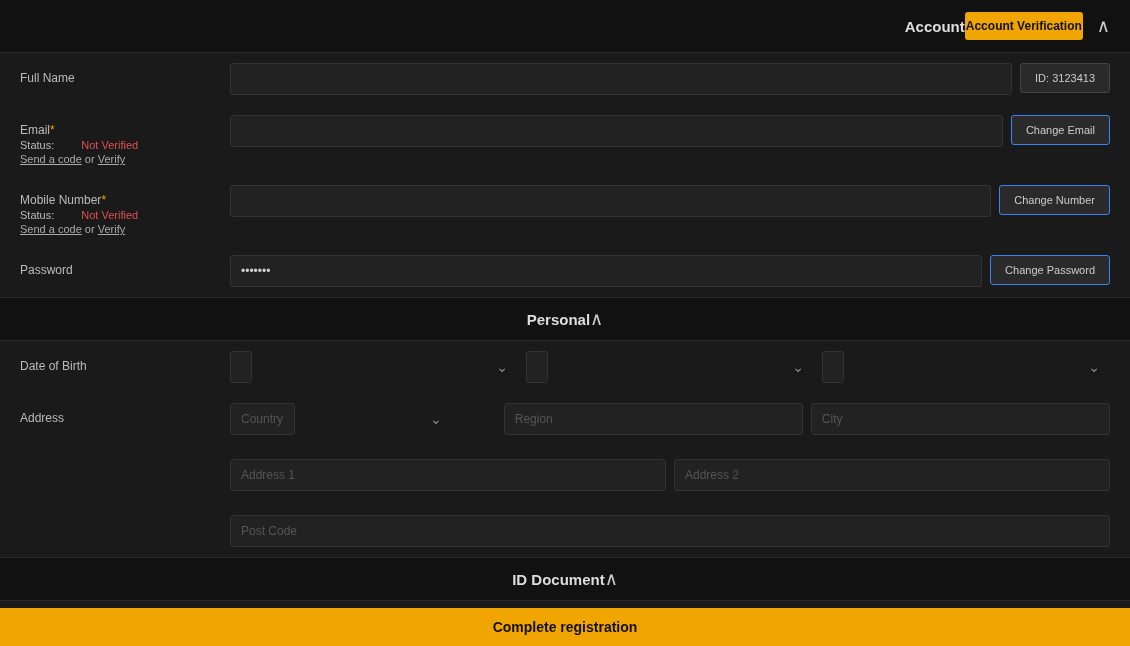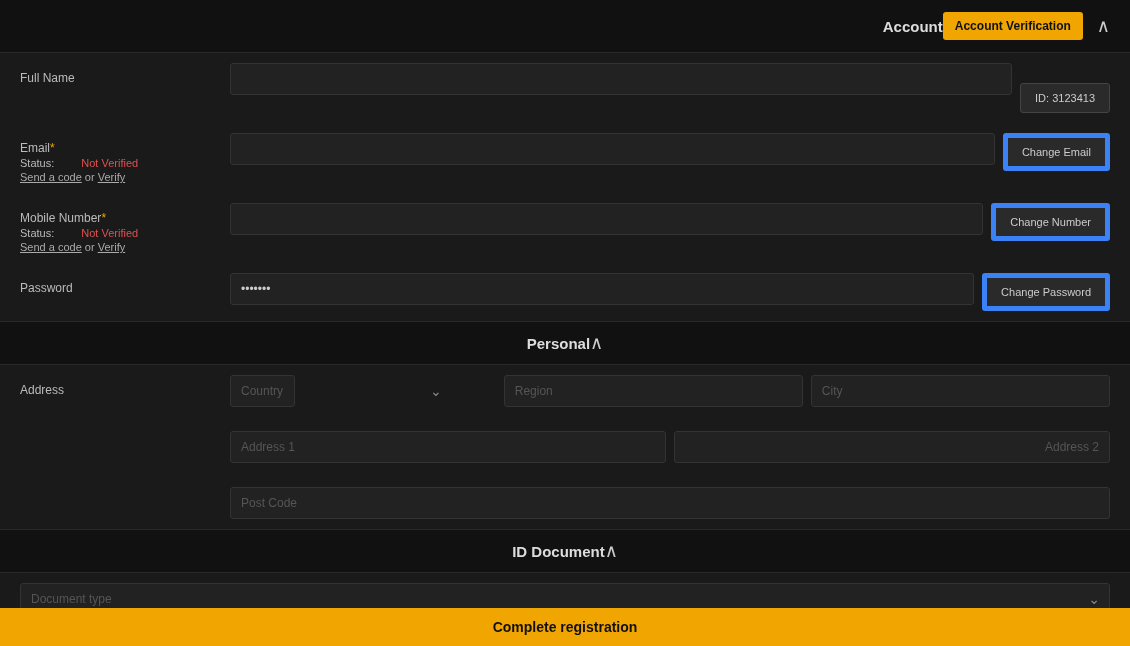--- a/index.html
+++ b/index.html
@@ -90,21 +90,21 @@
     }
     .account-header-right {
       display: flex;
       align-items: center;
       gap: 14px;
     }
     .btn-account-verification {
       background: #f0a500;
       color: #111;
       border: none;
-      padding: 7px 12px;
+      padding: 7px 1px;
       font-size: 12px;
       font-weight: bold;
       cursor: pointer;
       border-radius: 3px;
     }
 
     
     .form-section {
       padding: 0 20px;
       background: #1a1a1a;
@@ -165,38 +165,37 @@
     .input-field::placeholder {
       color: #555;
     }
     .input-full {
       flex: 1;
       width: 100%;
     }
 
     .btn-action {
       background: #2a2a2a;
-      border: 5px solid #3b82f6;
+      border: 1px solid #3b82f6;
       color: #ccc;
       padding: 8px 14px;
       font-size: 11px;
       cursor: pointer;
       border-radius: 3px;
       white-space: nowrap;
     }
     .btn-id {
       background: #2a2a2a;
       border: 1px solid #444;
       color: #ccc;
       padding: 8px 14px;
       font-size: 11px;
       cursor: pointer;
       border-radius: 3px;
       white-space: nowrap;
-      margin-top: 20px;
     }
 
     
     .personal-section {
       background: #1a1a1a;
       padding: 0 20px;
     }
 
     
     .dob-selects {
@@ -365,38 +364,58 @@
 
   <div class="section-gap"></div>
 
   <div class="section-header">
     <span class="section-title">Personal</span>
     <span class="chevron-icon">∧</span>
   </div>
 
   <div class="personal-section">
 
+    <div class="form-row">
+      <div class="form-label">Date of Birth</div>
+      <div class="dob-selects">
+        <div class="select-wrapper">
+          <select class="select-field">
+            <option value=""></option>
+          </select>
+        </div>
+        <div class="select-wrapper">
+          <select class="select-field">
+            <option value=""></option>
+          </select>
+        </div>
+        <div class="select-wrapper">
+          <select class="select-field">
+            <option value=""></option>
+          </select>
+        </div>
+      </div>
+    </div>
 
     <div class="form-row">
       <div class="form-label">Address</div>
       <div class="address-fields">
 
         <div class="country-row">
           <div class="select-wrapper" style="flex:1.2;">
             <select class="select-field">
               <option value="">Country</option>
             </select>
           </div>
           <input class="input-field" style="flex: 1.5 1 0%; margin-left: 44px;" type="text" placeholder="Region">
           <input class="input-field" style="flex: 1.5 1 0%;" type="text" placeholder="City">
         </div>
 
         <div class="address-row">
           <input class="input-field" style="flex: 1 1 0%;" type="text" placeholder="Address 1">
-          <input class="input-field" style="flex: 1 1 0%; text-align: right;" type="text" placeholder="Address 2">
+          <input class="input-field" style="flex: 1 1 0%;" type="text" placeholder="Address 2">
         </div>
 
         <input class="input-field" style="width: 100%;" type="text" placeholder="Post Code">
       </div>
     </div>
   </div>
 
   <div class="section-gap"></div>
 
   <div class="section-header">

